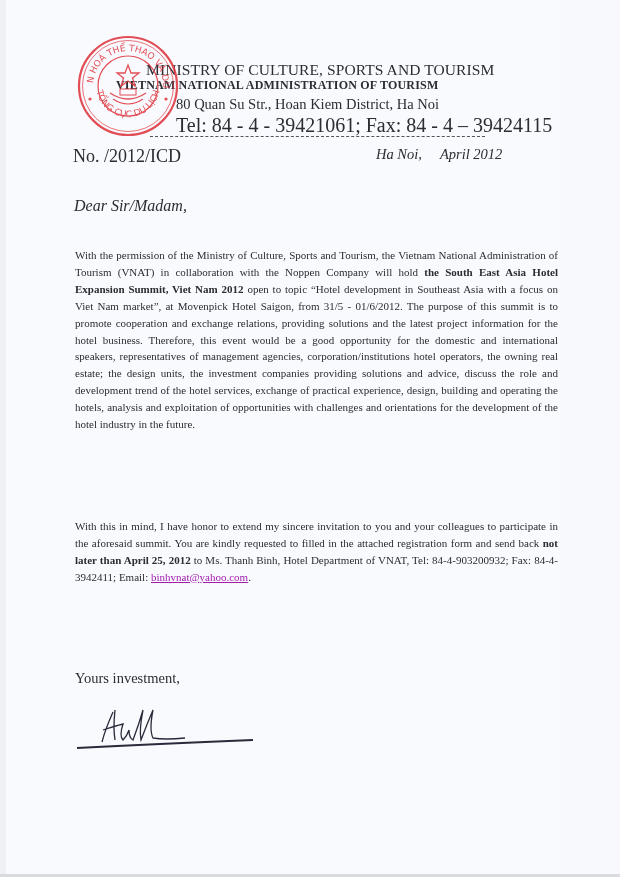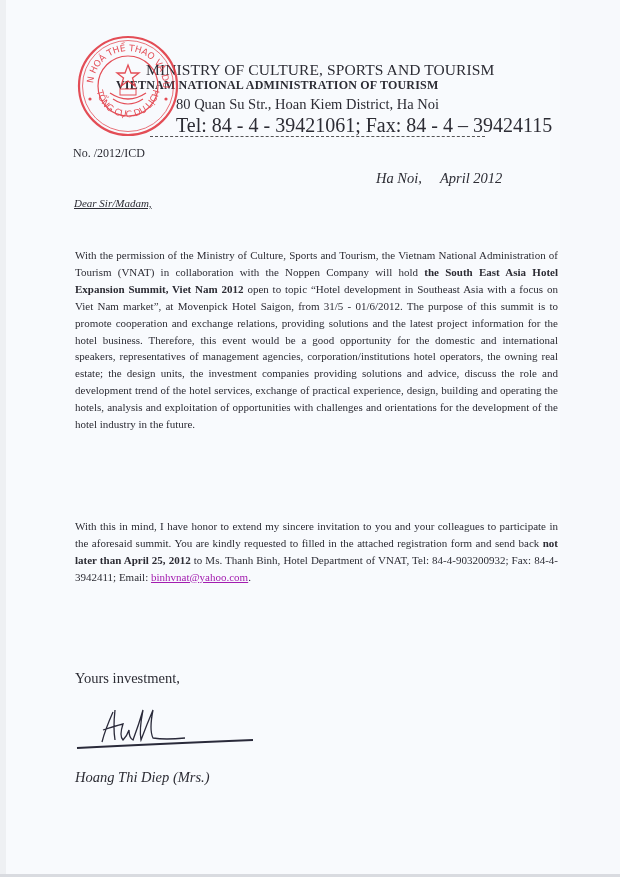--- a/index.html
+++ b/index.html
@@ -19,25 +19,25 @@
     opacity: 0.85;
   }
 
   .header { position: absolute; left: 0; top: 0; width: 620px; }
   .h-line1 { position: absolute; left: 146px; top: 61px; font-size: 15.5px; letter-spacing: 0.1px; white-space: nowrap; }
   .h-line2 { position: absolute; left: 116px; top: 78px; font-size: 12px; font-weight: bold; white-space: nowrap; letter-spacing: 0.2px; }
   .h-line3 { position: absolute; left: 176px; top: 96px; font-size: 14.5px; white-space: nowrap; }
   .h-line4 { position: absolute; left: 176px; top: 114px; font-size: 20px; white-space: nowrap; }
   .h-rule { position: absolute; left: 150px; top: 136px; width: 335px; border-top: 1px dashed #555; }
 
-  .ref-no { position: absolute; left: 73px; top: 146px; font-size: 12px; white-space: nowrap; }
-  .place-date { position: absolute; left: 376px; top: 146px; font-size: 14.5px; font-style: italic; white-space: nowrap; margin-top: 24px; }
+  .ref-no { position: absolute; left: 73px; top: 146px; font-size: 18px; white-space: nowrap; }
+  .place-date { position: absolute; left: 376px; top: 146px; font-size: 14.5px; font-style: italic; white-space: nowrap; }
   .place-date .gap { display: inline-block; width: 18px; }
 
-  .salutation { position: absolute; left: 74px; top: 197px; font-size: 11px; font-style: italic; text-decoration: underline; }
+  .salutation { position: absolute; left: 74px; top: 197px; font-size: 16px; font-style: italic; }
 
   .body-text { position: absolute; left: 75px; width: 483px; font-size: 11px; line-height: 16.9px; text-align: justify; }
   .p1 { top: 247px; }
   .p2 { top: 518px; }
   .p3 { top: 618px; }
   .body-text b { font-weight: bold; }
   .body-text .bi { font-weight: bold; }
   .email-link { text-decoration: underline; color: #a21caf; }
   .initials { display: inline-block; width: 20px; height: 16px; vertical-align: -6px; }
 
@@ -99,14 +99,13 @@
   </div>
 
 
   <div class="closing">Yours investment,</div>
 
   <svg class="signature" viewBox="0 0 180 50">
     <path d="M 38 12 Q 30 30 27 42 M 40 10 Q 38 28 40 40 M 28 30 Q 40 26 48 24 Q 44 36 48 40 Q 52 36 54 30 Q 54 38 58 40 Q 64 24 68 10 Q 64 30 66 40 Q 72 24 78 10 Q 74 30 78 38 Q 90 40 110 38" fill="none" stroke="#2a2a3a" stroke-width="1.3"></path>
     <path d="M 2 48 Q 80 44 178 40" fill="none" stroke="#2a2a3a" stroke-width="1.8"></path>
   </svg>
 
-  <div class="signer-name">Hoang Thi Diep (Mrs.)</div>
 </div>
 
 </body></html>

